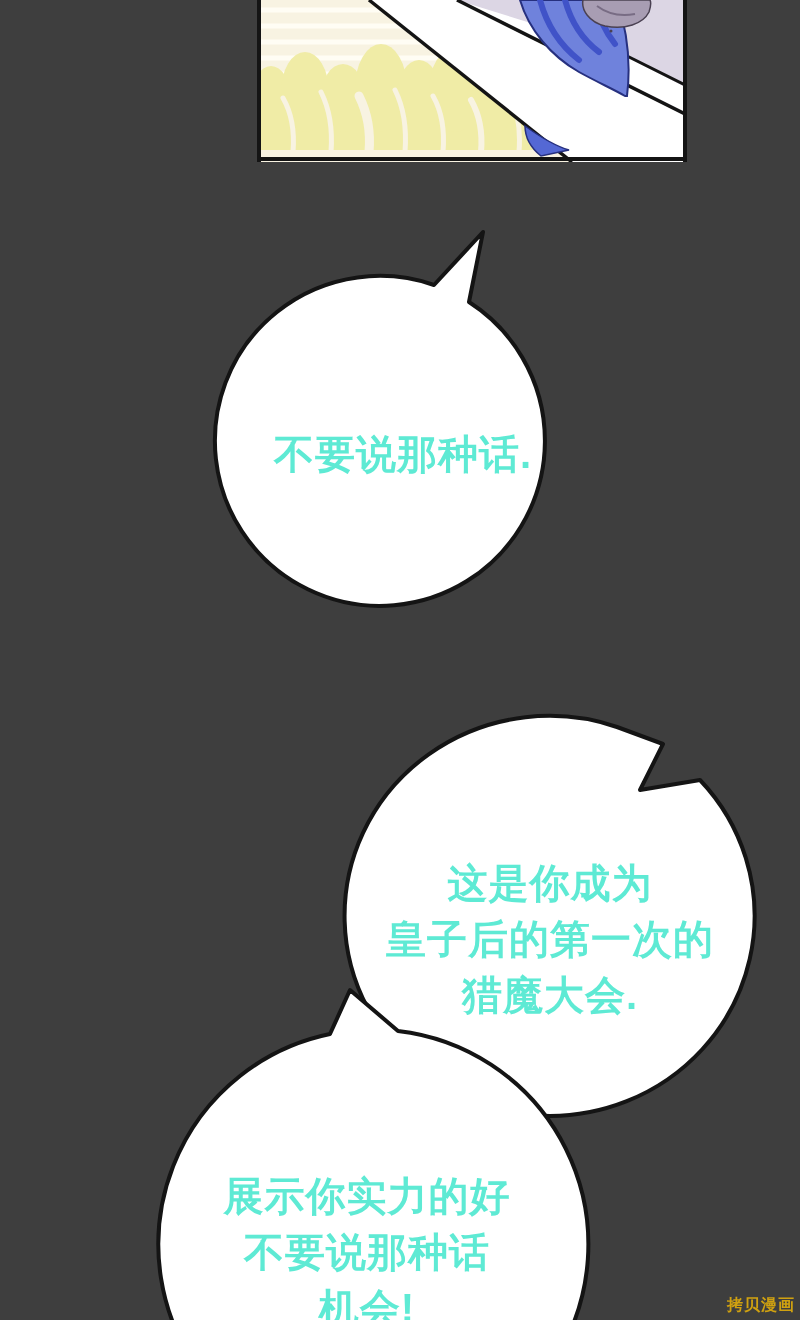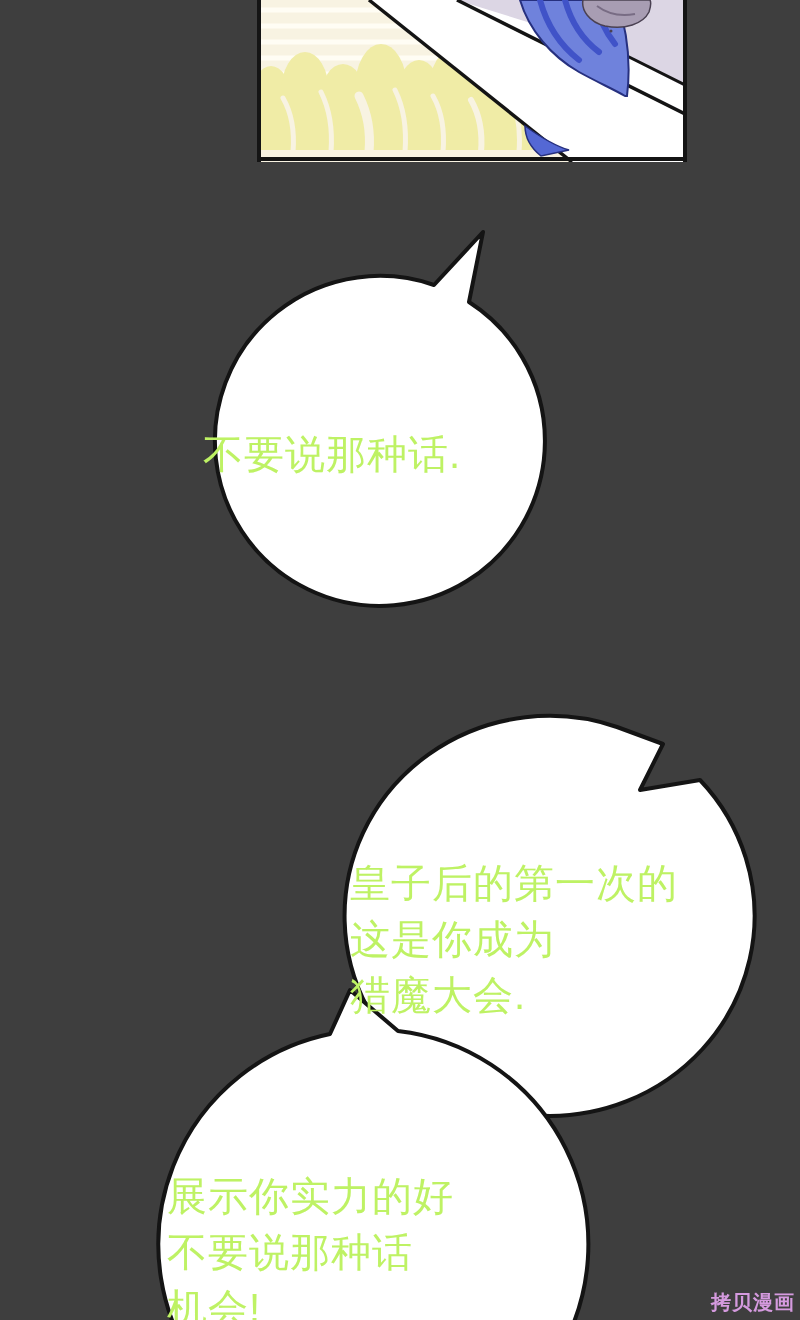--- a/index.html
+++ b/index.html
@@ -5,30 +5,30 @@
   html,body{margin:0;padding:0;background:#3e3e3e;}
   .page{
     position:relative;width:800px;height:1320px;overflow:hidden;
     background:#3e3e3e;
     font-family:"Liberation Sans","DejaVu Sans",sans-serif;
   }
   .bubbles-svg{position:absolute;left:0;top:0;width:800px;height:1320px;}
   .bubble-path{fill:#ffffff;stroke:#141414;stroke-width:4;stroke-linejoin:round;stroke-linecap:round;}
   .panel{position:absolute;left:257px;top:0;width:430px;height:162px;}
   .bubble-text{
-    position:absolute;text-align:left;color:#bef264;
-    font-weight:400;font-size:40px;line-height:56px;letter-spacing:1px;
+    position:absolute;text-align:center;color:#5eead4;
+    font-weight:700;font-size:40px;line-height:56px;letter-spacing:1px;
     white-space:nowrap;
   }
   .bt1{left:203px;top:426px;width:400px;font-size:40px;}
   .bt2{left:350px;top:855px;width:400px;}
   .bt3{left:167px;top:1168px;width:400px;}
   .watermark{
     position:absolute;right:5px;bottom:4px;
-    font-size:20px;letter-spacing:1px;color:#f0abfc;opacity:.85;
+    font-size:16px;letter-spacing:1px;color:#eab308;opacity:.85;
     font-weight:600;
   }
 </style>
 </head>
 <body>
 
 <div class="page">
 
   <div class="panel" aria-label="cropped artwork: white sleeve over cream wall with yellow flame shapes, blue drapery and lilac hair">
     <svg width="430" height="162" viewBox="0 0 430 162">
@@ -102,22 +102,22 @@
     <path class="bubble-path" d="M 617 727 A 205 200 0 1 0 700 780 L 640 790 L 663 744 Z"></path>
 
     <path class="bubble-path" d="M 350 990 L 330 1034 A 215 215 0 1 0 398 1031 Z"></path>
   </svg>
 
   <div class="bubble-text bt1">
     <div>不要说那种话.</div>
   </div>
 
   <div class="bubble-text bt2">
+    <div>这是你成为</div>
     <div>皇子后的第一次的</div>
-    <div>这是你成为</div>
     <div>猎魔大会.</div>
   </div>
 
   <div class="bubble-text bt3">
     <div>展示你实力的好</div>
     <div>不要说那种话</div>
     <div>机会!</div>
   </div>
 
   <div class="watermark">拷贝漫画</div>

